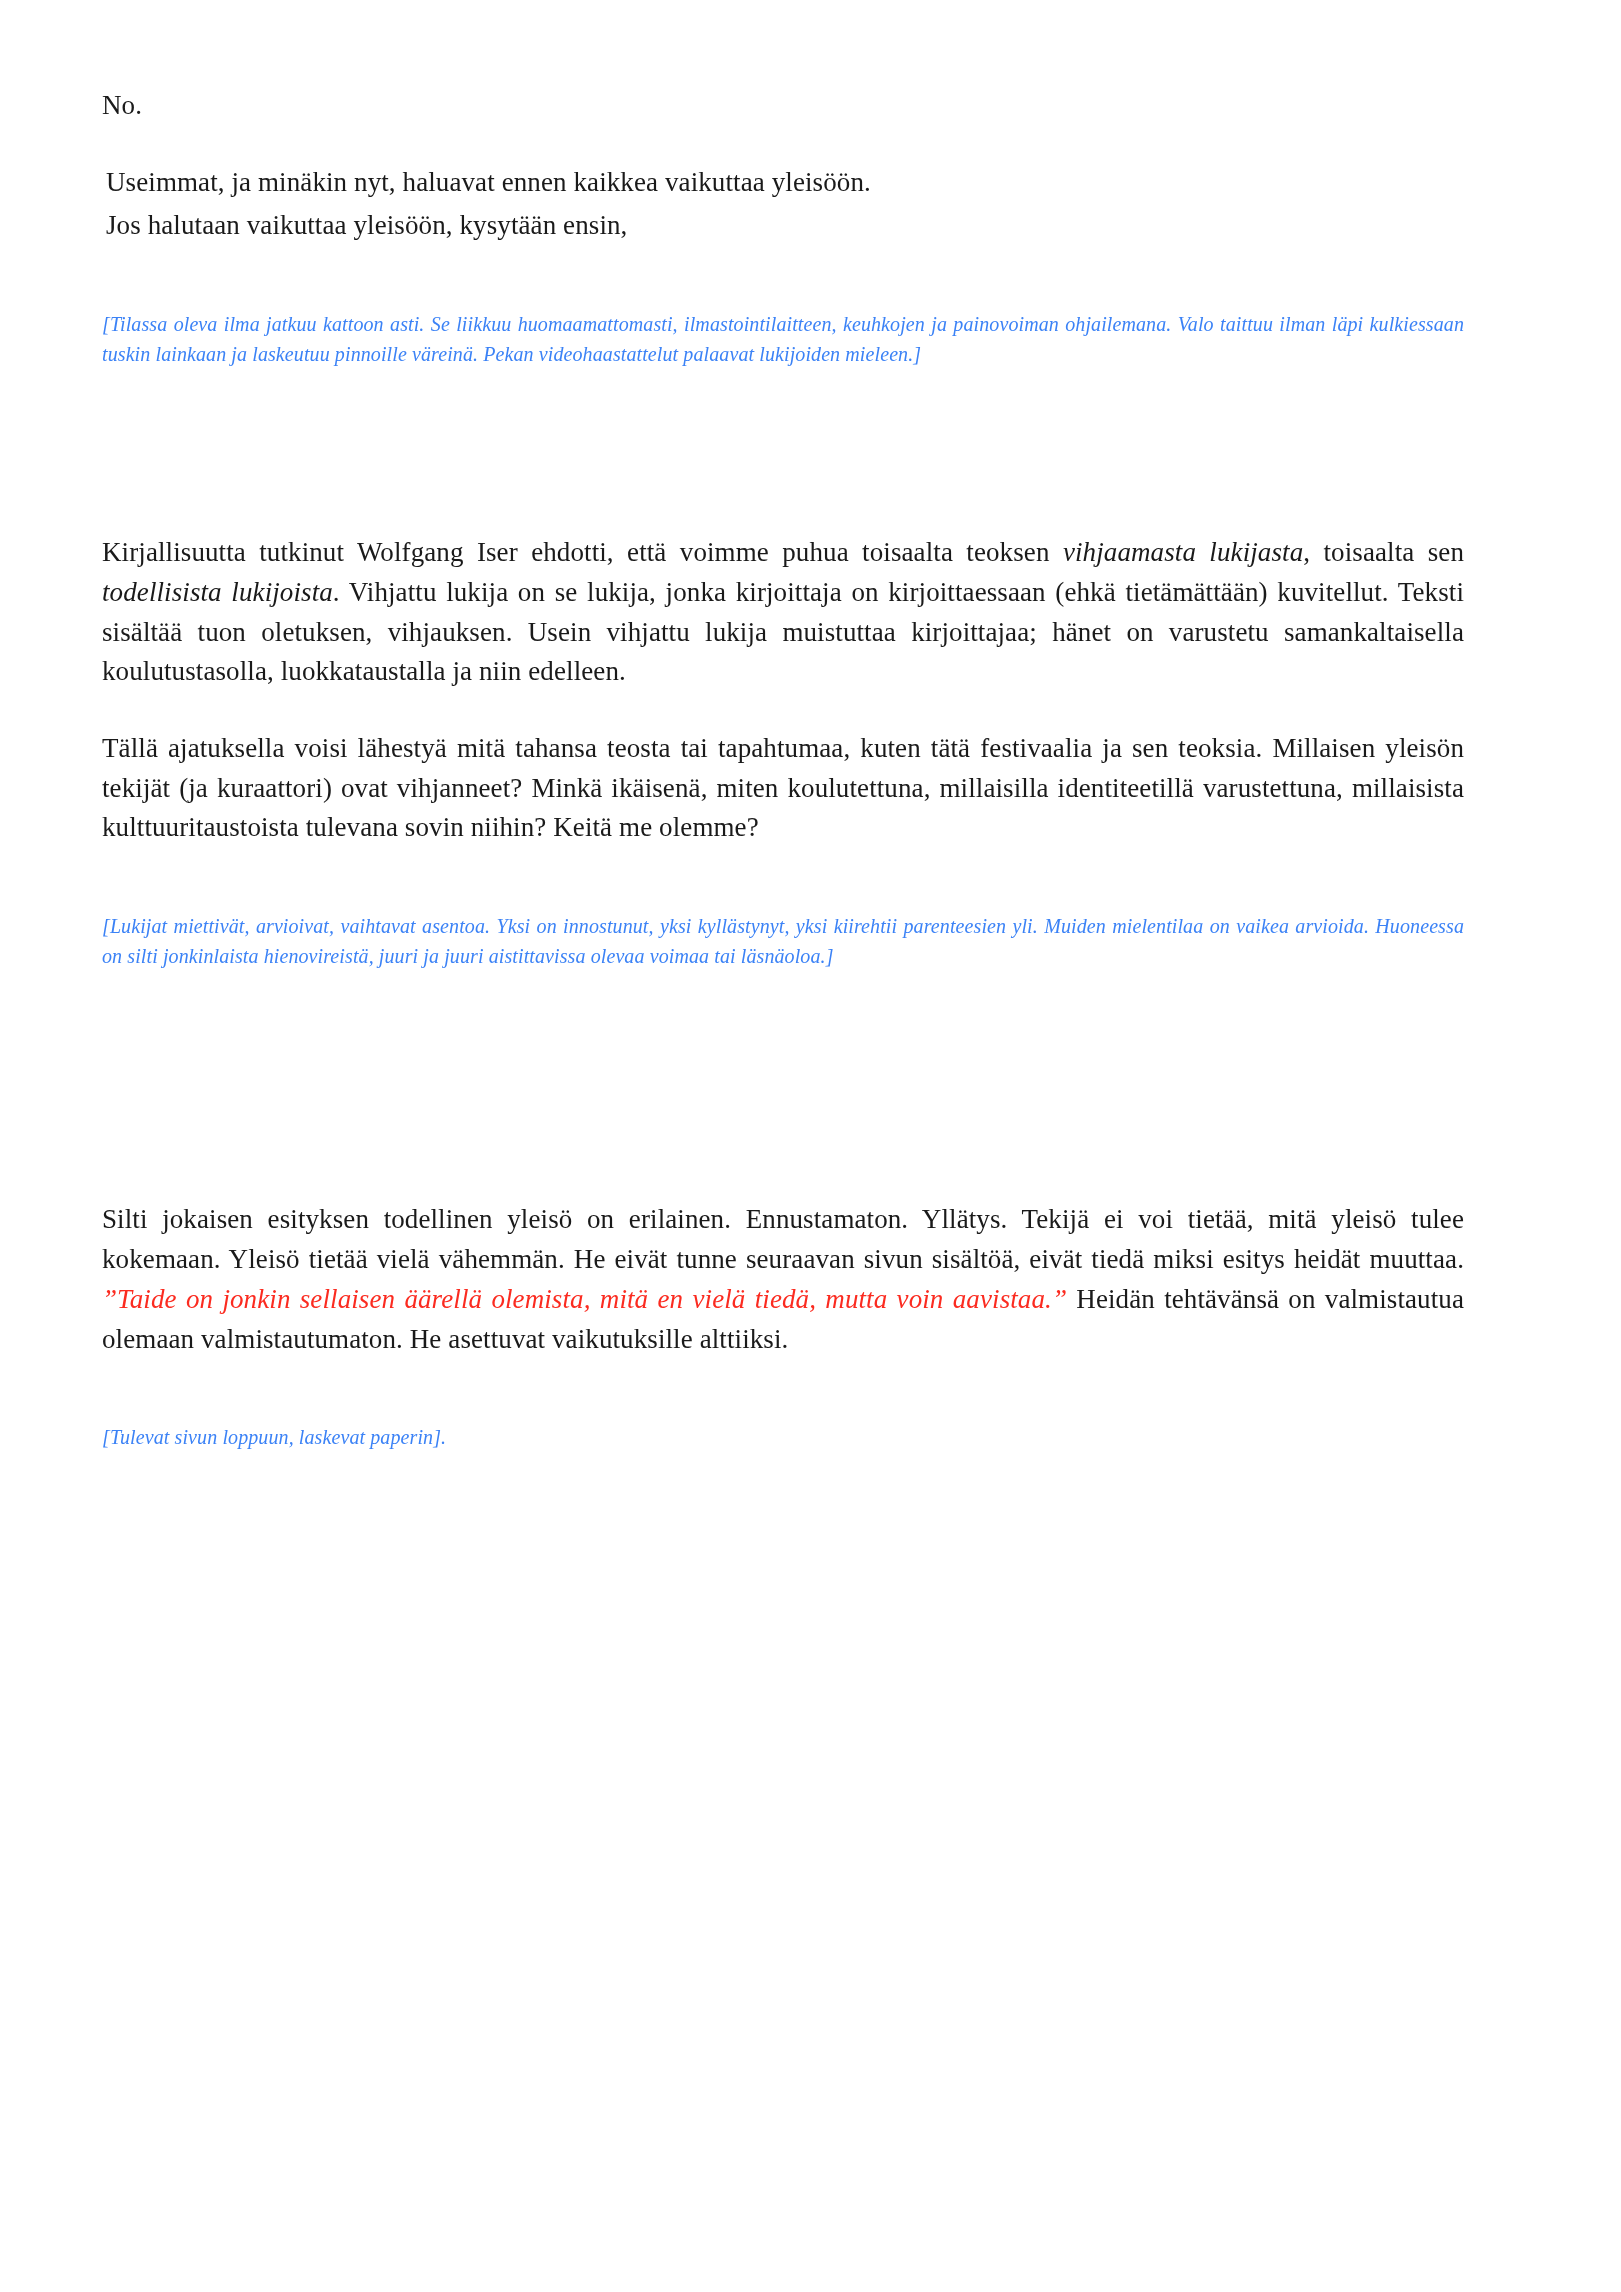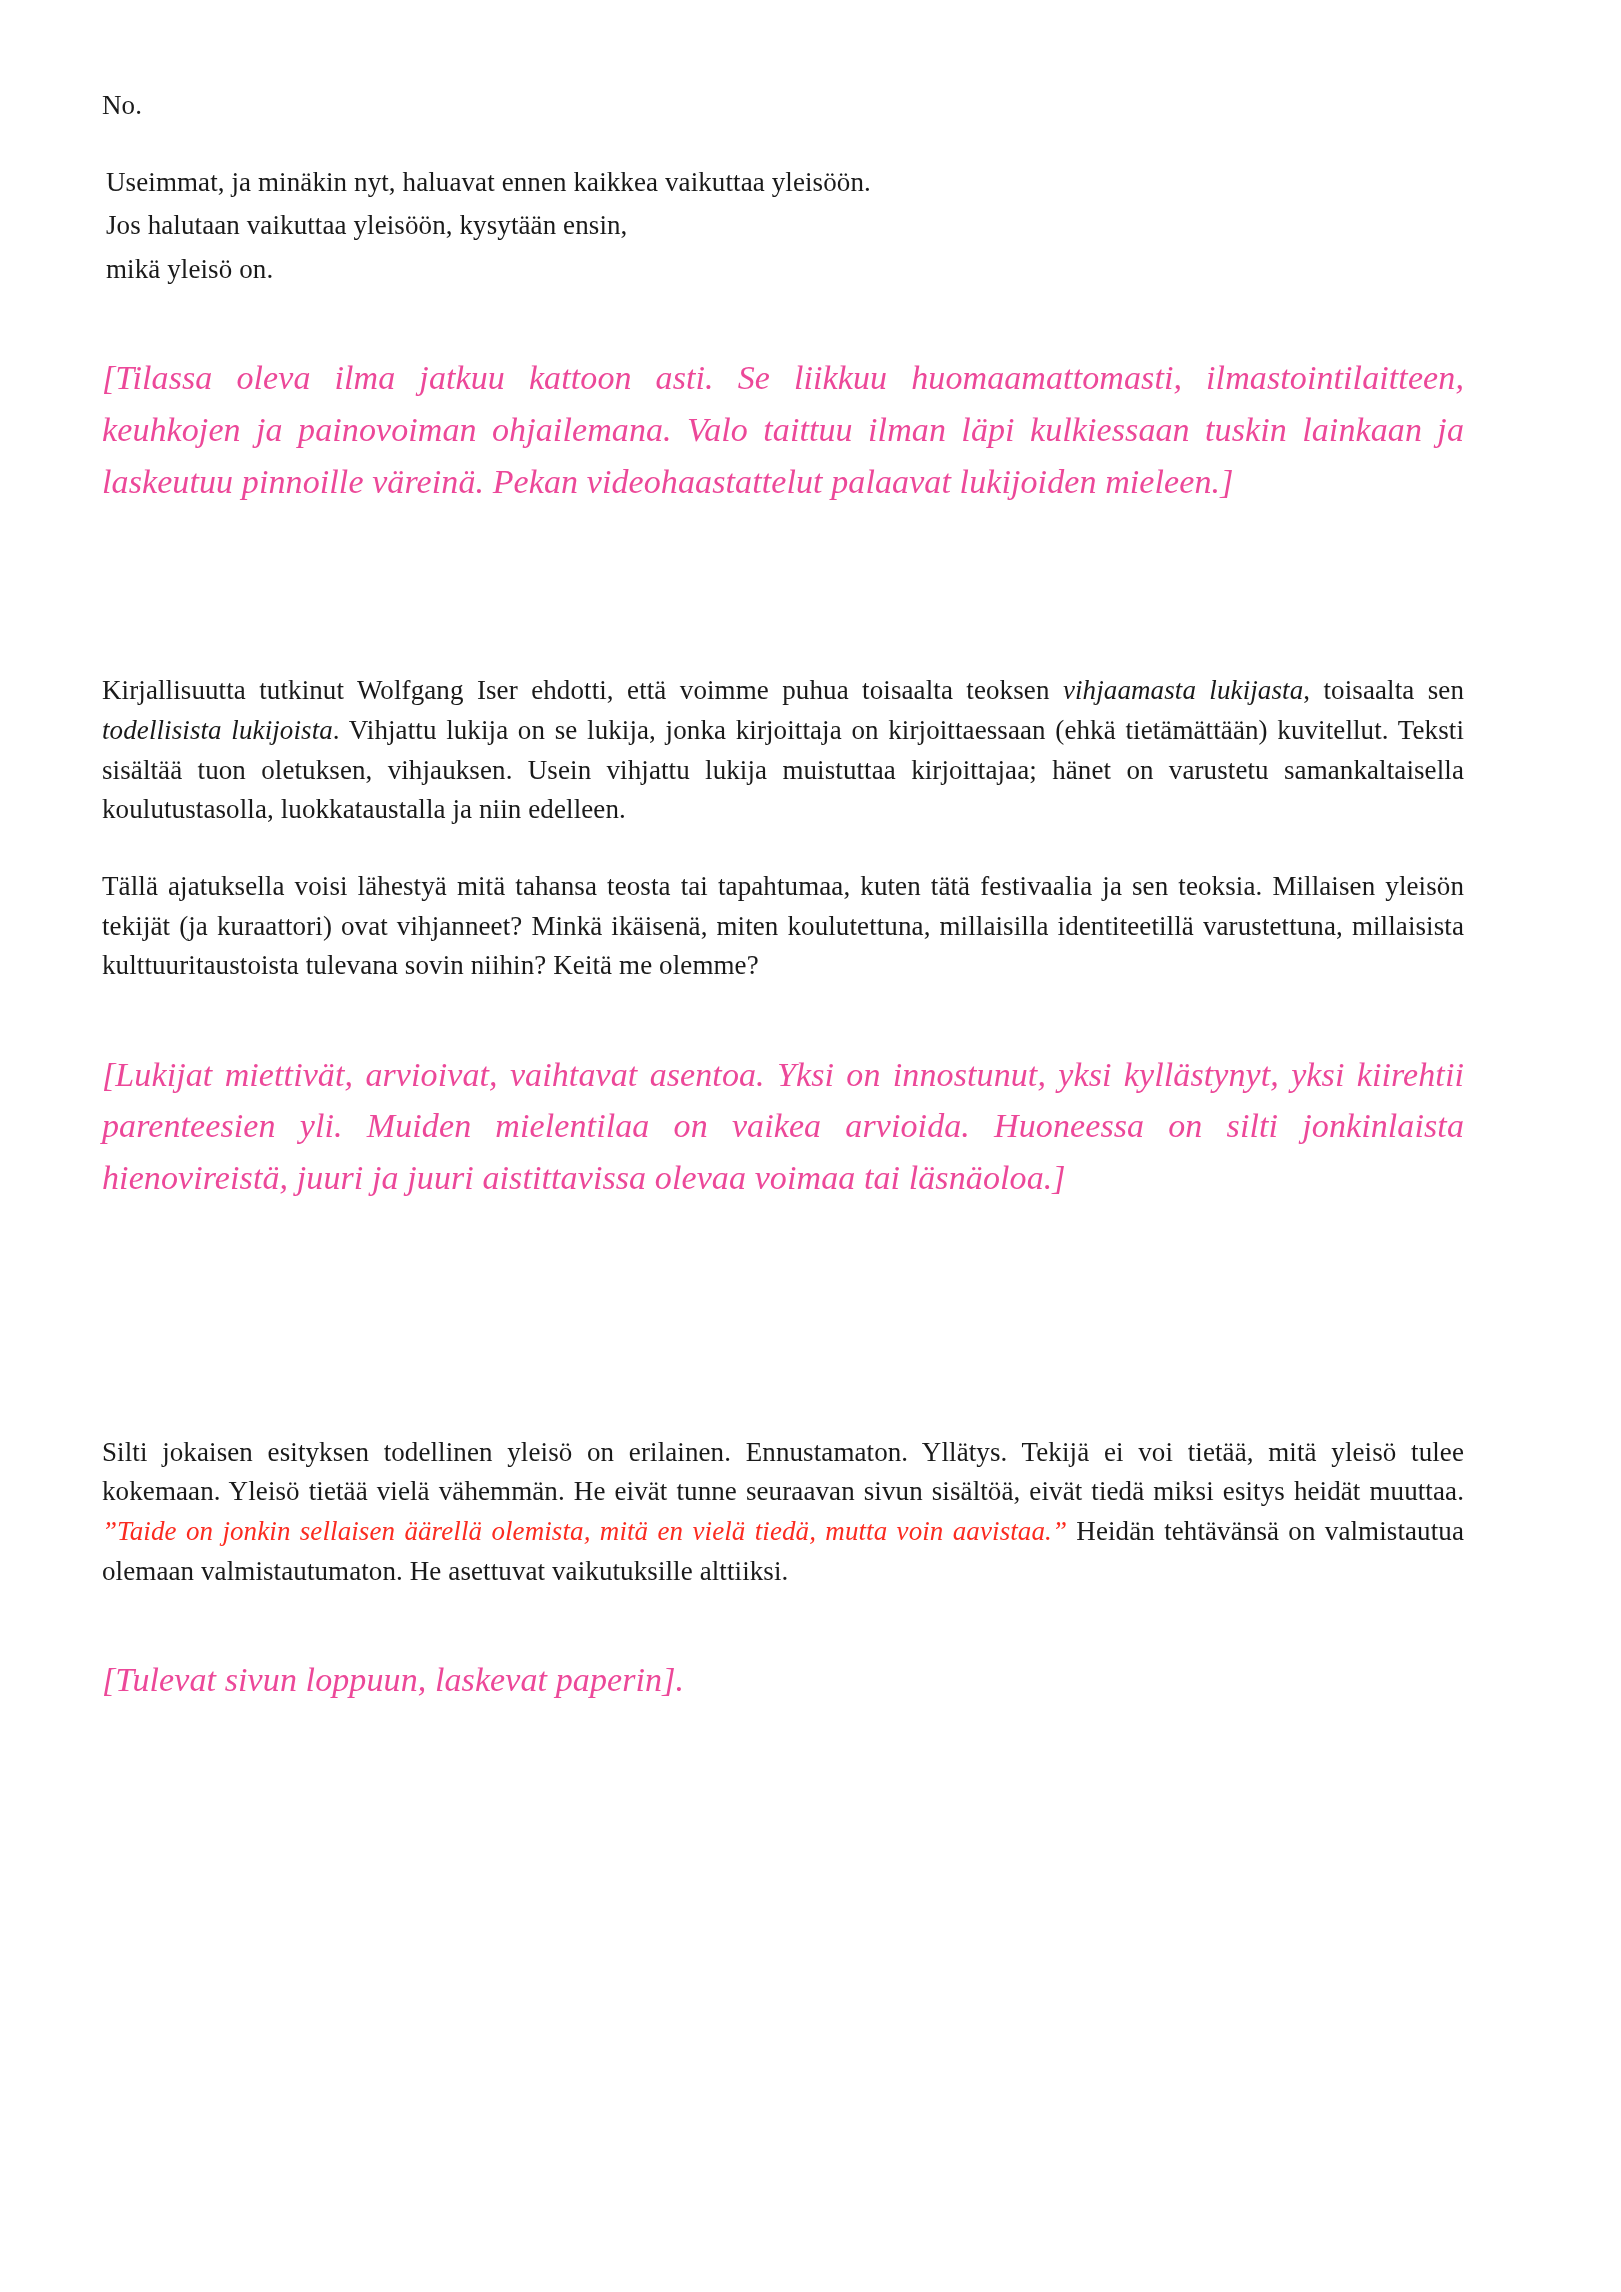--- a/index.html
+++ b/index.html
@@ -33,23 +33,23 @@
   .blk {
     margin-bottom: 37px;
   }
   .blk.tight {
     margin-bottom: 16px;
   }
   .lineblock p {
     margin: 4px;
   }
   .stage {
-    color: #ec4899;
+    color: #3b82f6;
     font-style: italic;
-    font-size: 34px;
+    font-size: 20px;
     line-height: 1.52;
   }
   .justify {
     text-align: justify;
     text-justify: inter-word;
   }
   em.it {
   }
   .gap-sm { height: 25.5px; }
   .gap-md { height: 127px; }
@@ -67,21 +67,20 @@
 
     <div class="blk">
       <p>No.</p>
     </div>
 
 
 
     <div class="blk lineblock">
       <p>Useimmat, ja minäkin nyt, haluavat ennen kaikkea vaikuttaa yleisöön.</p>
       <p>Jos halutaan vaikuttaa yleisöön, kysytään ensin,</p>
-      <p>mikä yleisö on.</p>
     </div>
 
     <div class="gap-sm"></div>
 
     <div class="blk">
       <p class="stage justify">[Tilassa oleva ilma jatkuu kattoon asti. Se liikkuu huomaamattomasti, ilmastointilaitteen, keuhkojen ja painovoiman ohjailemana. Valo taittuu ilman läpi kulkiessaan tuskin lainkaan ja laskeutuu pinnoille väreinä. Pekan videohaastattelut palaavat lukijoiden mieleen.]</p>
     </div>
 
     <div class="gap-md"></div>
 

